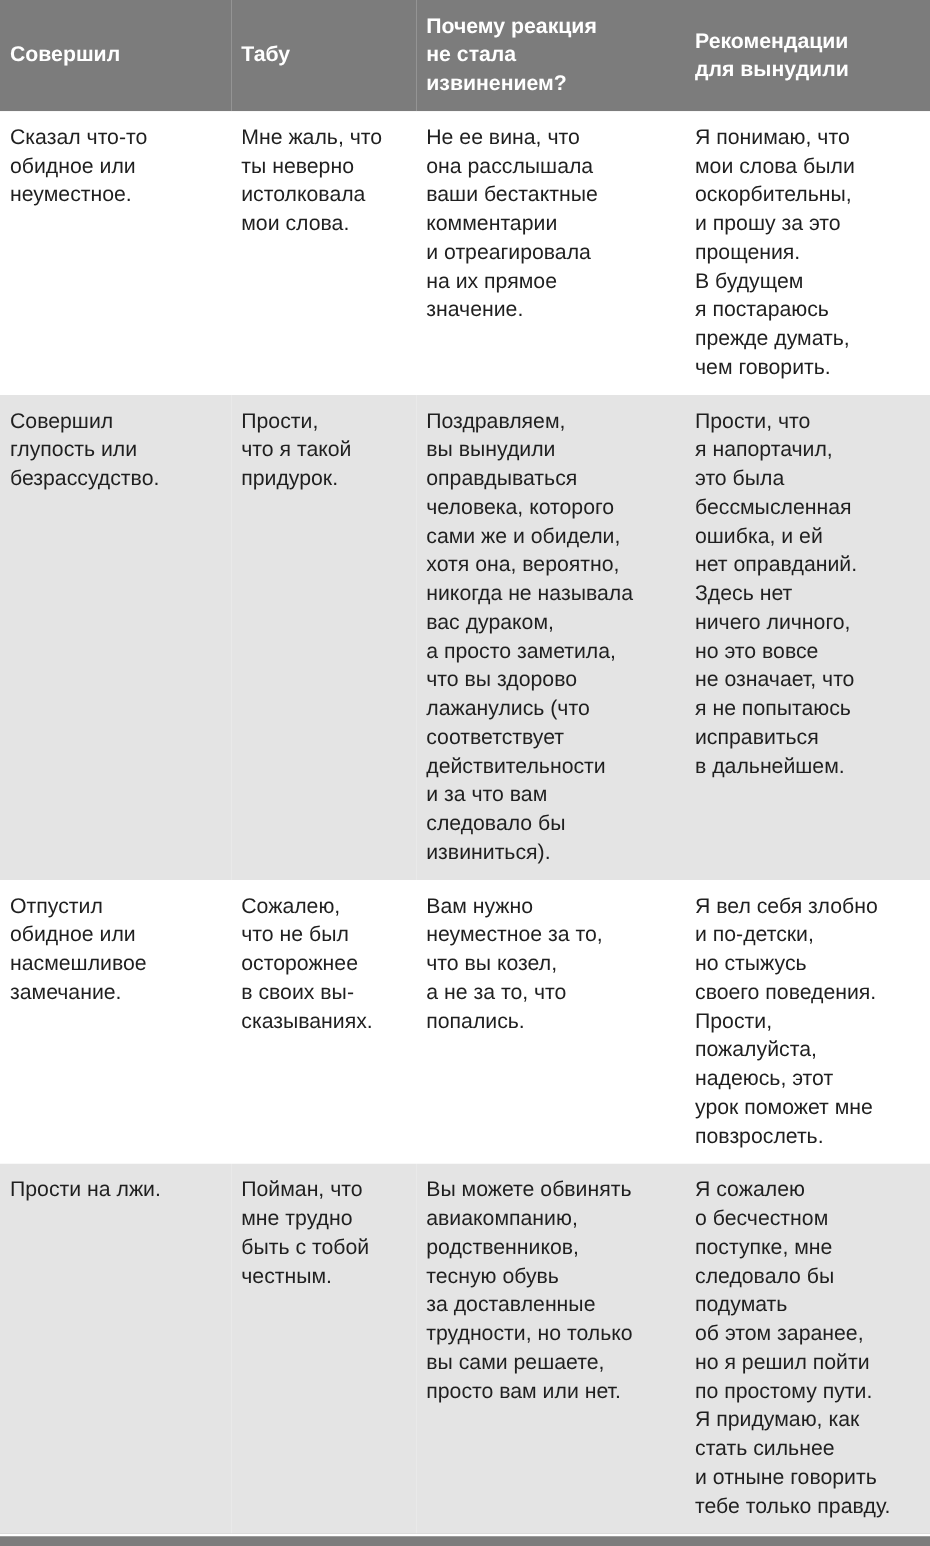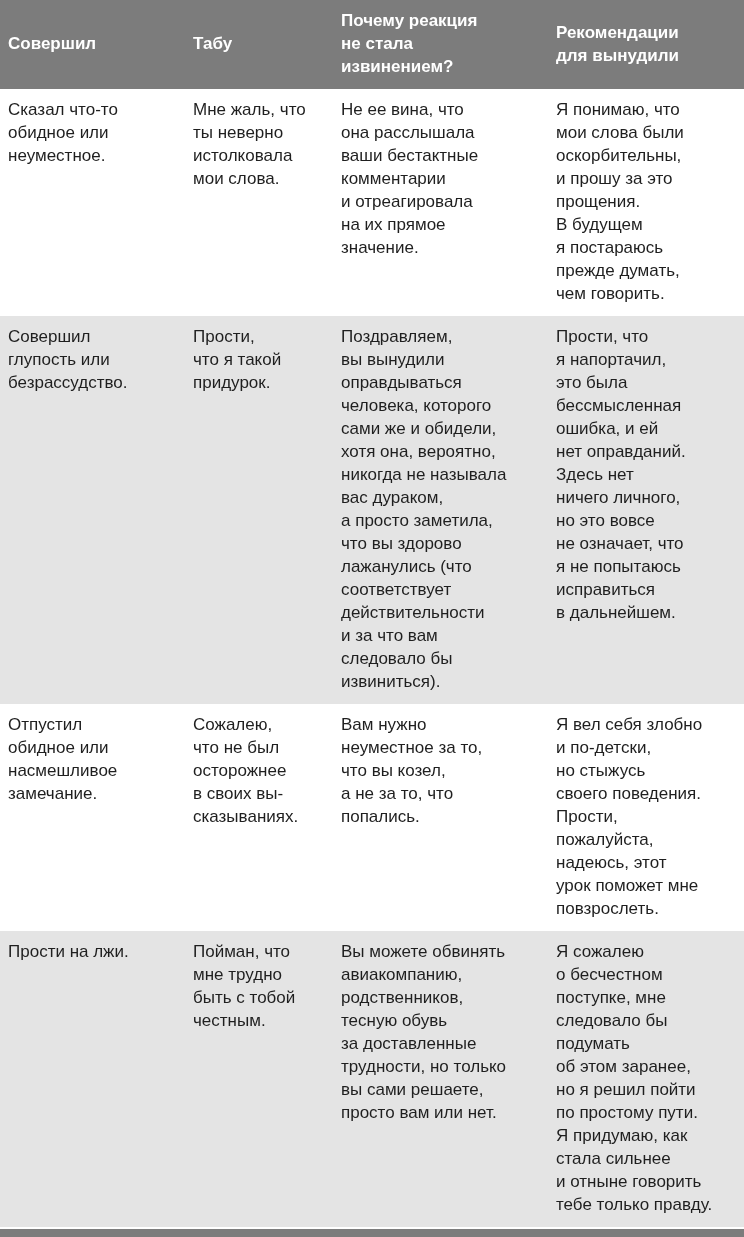--- a/index.html
+++ b/index.html
@@ -183,20 +183,20 @@
 просто вам или нет.</td>
         <td>Я сожалею
 о бесчестном
 поступке, мне
 следовало бы
 подумать
 об этом заранее,
 но я решил пойти
 по простому пути.
 Я придумаю, как
-стала сильнее
+стать сильнее
 и отныне говорить
 тебе только правду.</td>
       </tr>
     </tbody>
   </table>
   <div class="bottom-band"></div>
 </div>
 
 </body></html>

